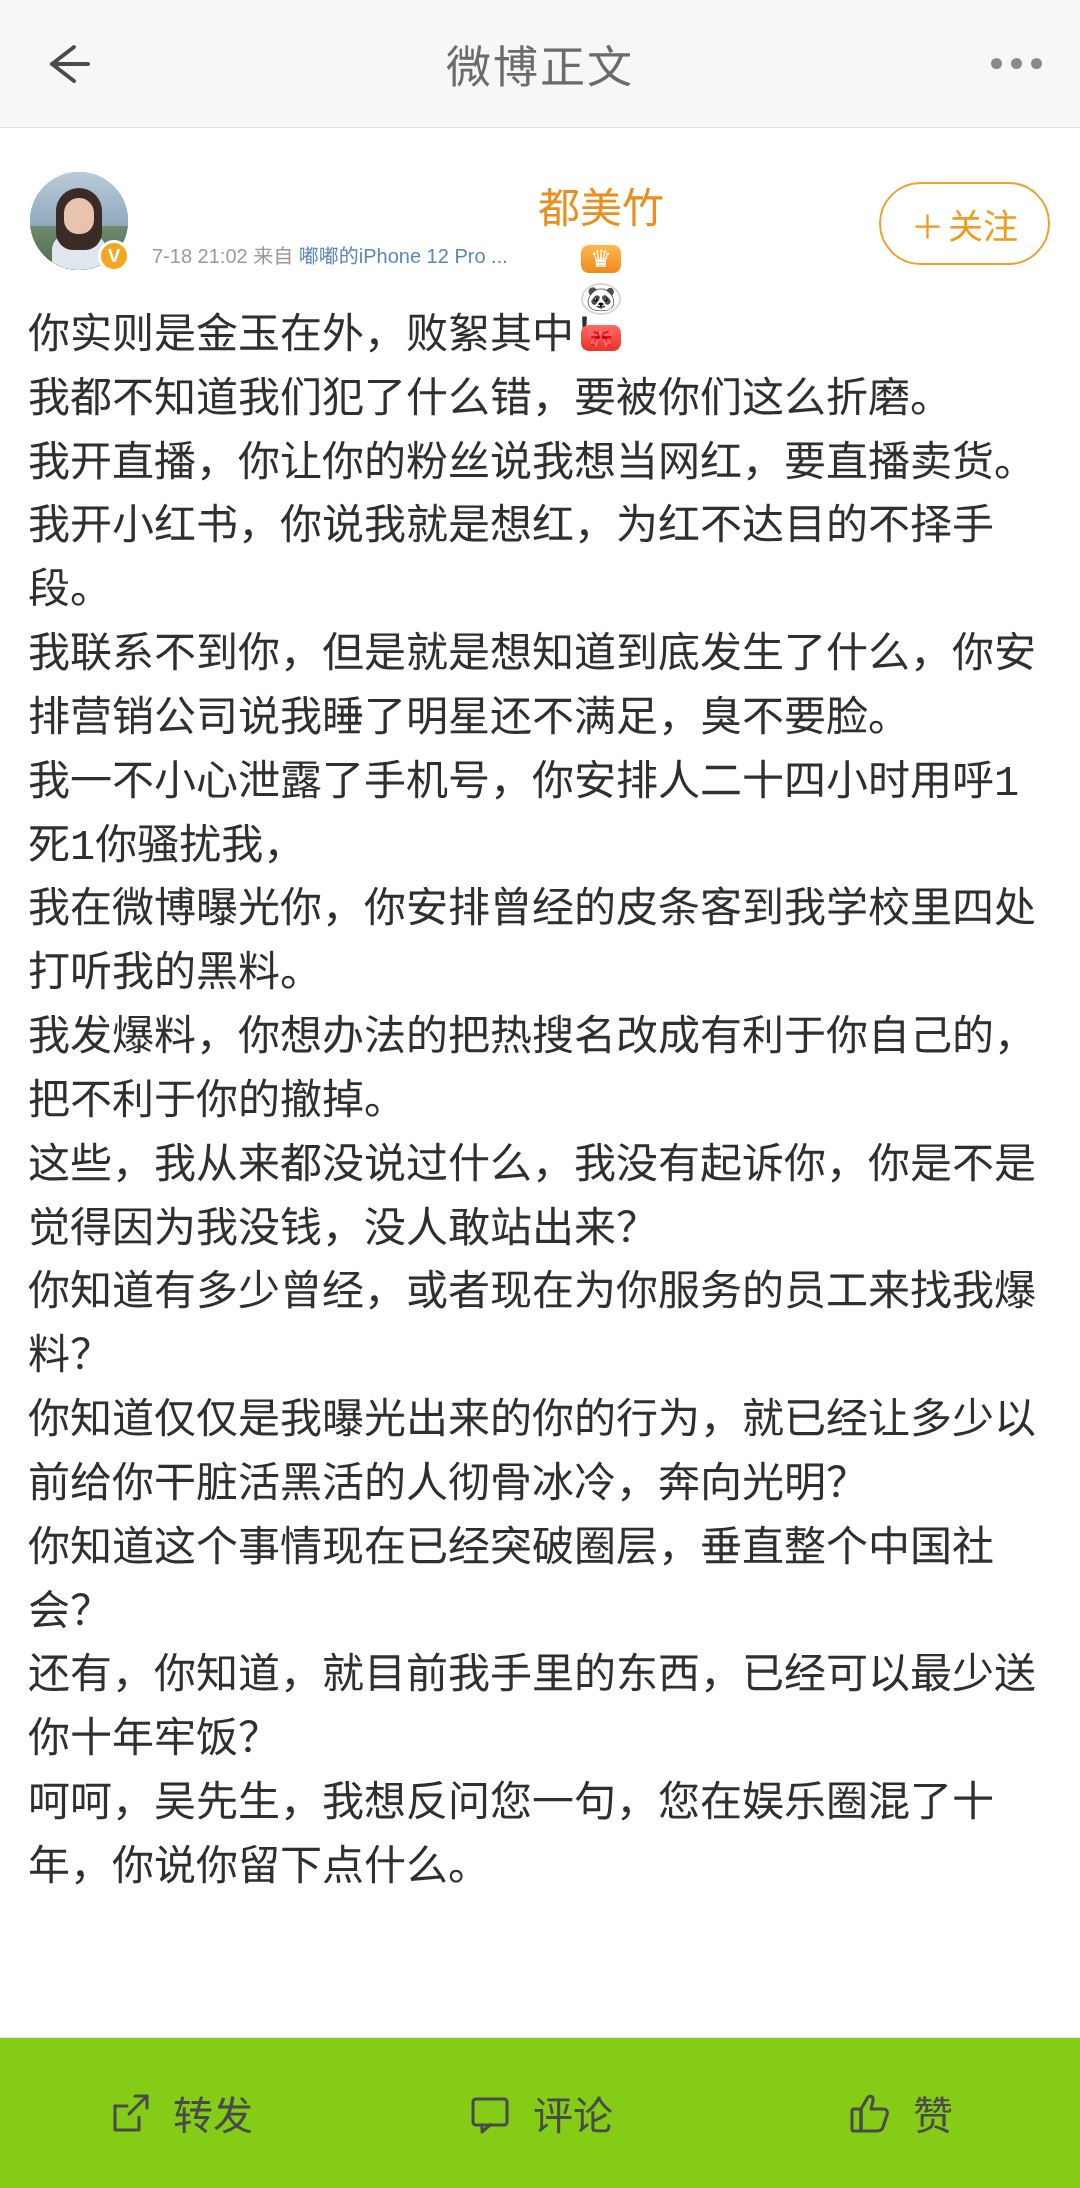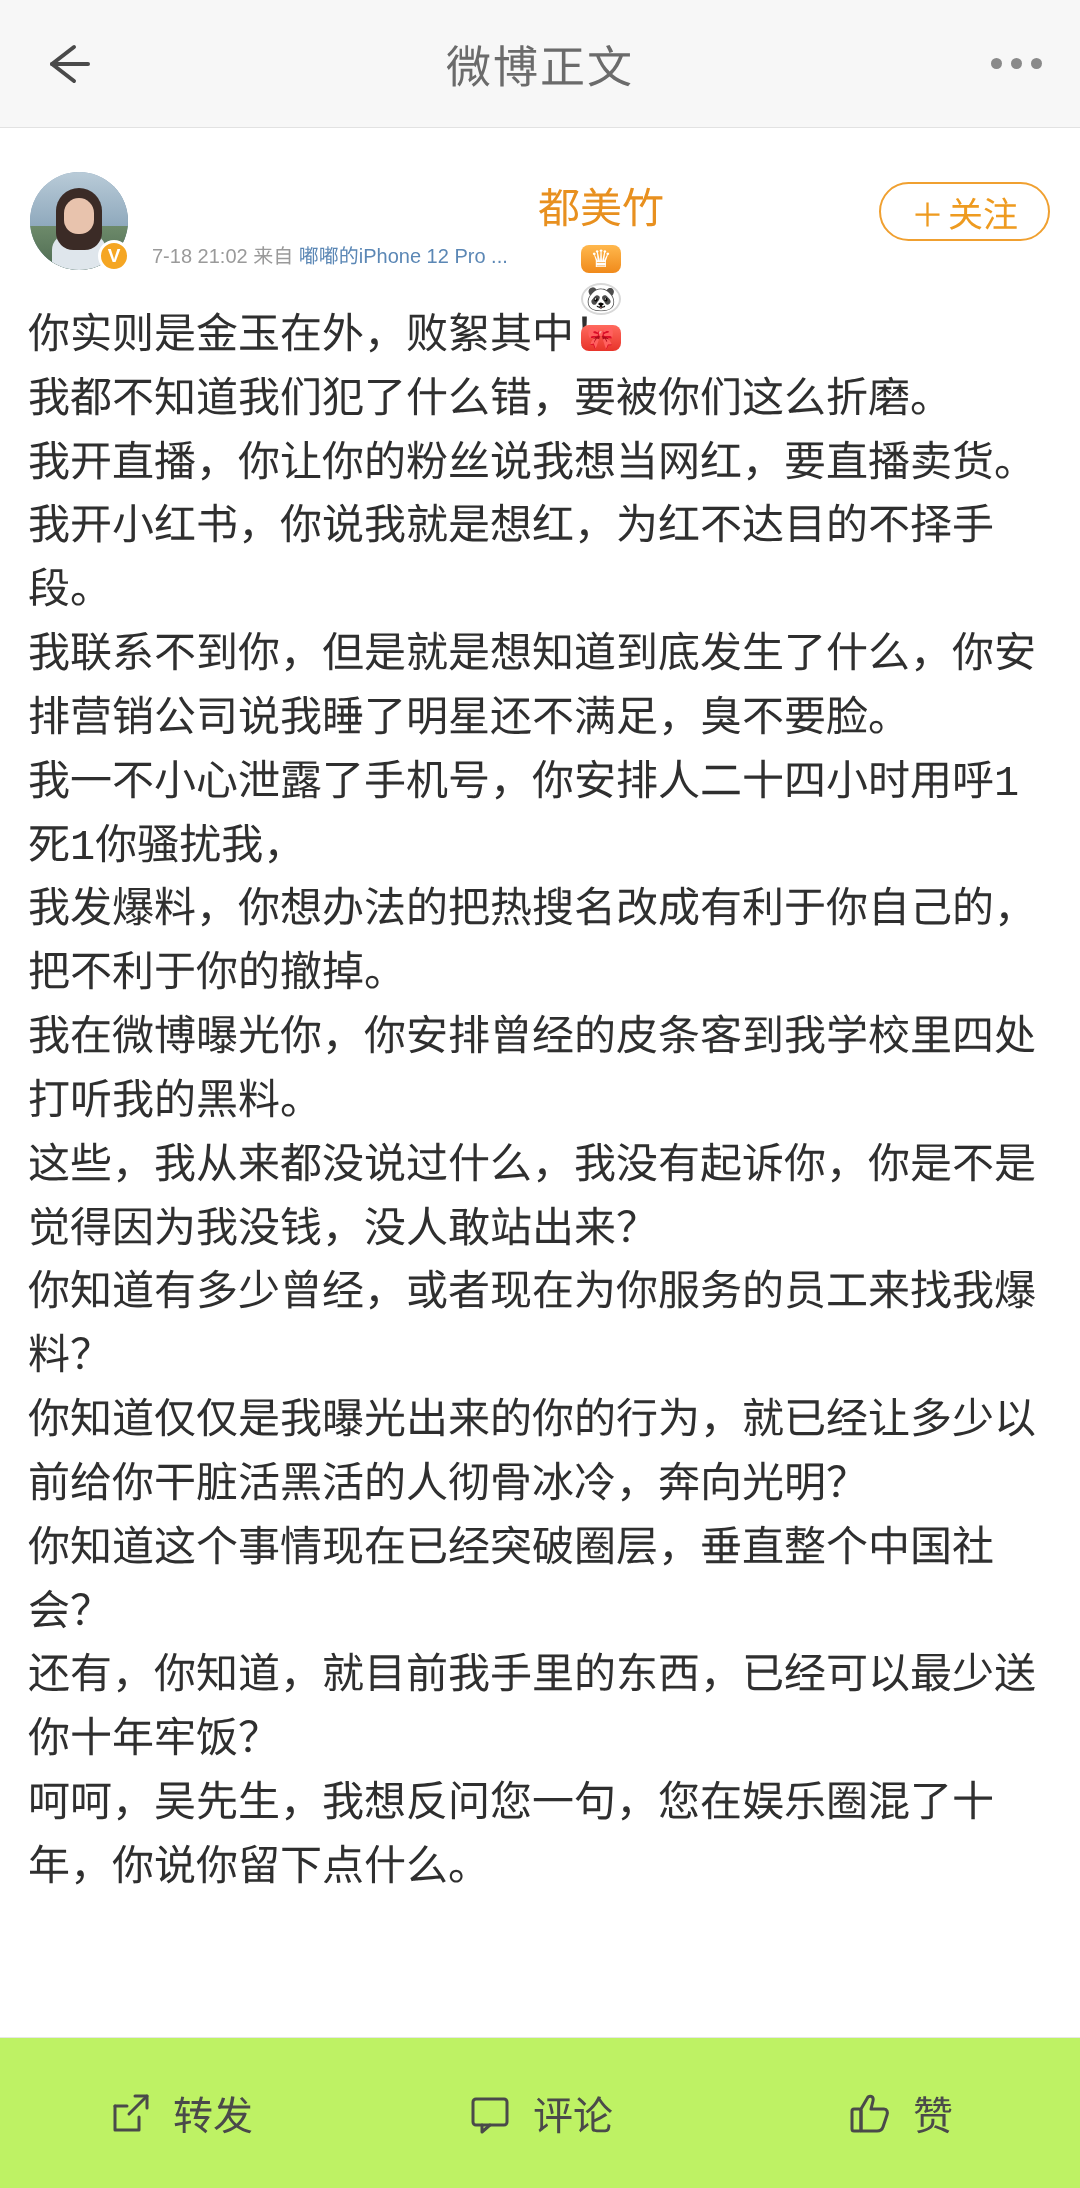--- a/index.html
+++ b/index.html
@@ -185,21 +185,21 @@
   .meta-row .source-link { color: #5b87b5; }
 
   .follow-btn {
     position: absolute;
     right: 30px;
     top: 40px;
     border: 2px solid #f0a030;
     color: #ee9b20;
     border-radius: 42px;
     font-size: 35px;
-    padding: 2px 30px;
+    padding: 14px 30px;
     background: #ffffff;
     white-space: nowrap;
     box-sizing: border-box;
   }
   .follow-btn .plus {
     font-size: 33px;
     margin-right: 4px;
   }
 
   
@@ -216,21 +216,21 @@
     padding: 0;
     font-family: Liberation Mono, monospace;
   }
 
   
   .toolbar {
     height: 150px;
     min-height: 150px;
     border-top: 1px solid #e6e6e6;
     display: flex;
-    background: #bef264;
+    background: #84cc16;
   }
   .tool {
     flex: 1;
     display: flex;
     align-items: center;
     justify-content: center;
     gap: 20px;
     color: #4a4a4a;
     font-size: 40px;
   }
@@ -291,22 +291,22 @@
     </div>
   </div>
 
   <div class="post-body" id="post-body">
       <p>你实则是金玉在外，败絮其中！</p>
       <p>我都不知道我们犯了什么错，要被你们这么折磨。</p>
       <p>我开直播，你让你的粉丝说我想当网红，要直播卖货。</p>
       <p>我开小红书，你说我就是想红，为红不达目的不择手段。</p>
       <p>我联系不到你，但是就是想知道到底发生了什么，你安排营销公司说我睡了明星还不满足，臭不要脸。</p>
       <p>我一不小心泄露了手机号，你安排人二十四小时用呼1死1你骚扰我，</p>
+      <p>我在微博曝光你，你安排曾经的皮条客到我学校里四处打听我的黑料。</p>
       <p>我发爆料，你想办法的把热搜名改成有利于你自己的，把不利于你的撤掉。</p>
-      <p>我在微博曝光你，你安排曾经的皮条客到我学校里四处打听我的黑料。</p>
       <p>这些，我从来都没说过什么，我没有起诉你，你是不是觉得因为我没钱，没人敢站出来？</p>
       <p>你知道有多少曾经，或者现在为你服务的员工来找我爆料？</p>
       <p>你知道仅仅是我曝光出来的你的行为，就已经让多少以前给你干脏活黑活的人彻骨冰冷，奔向光明？</p>
       <p>你知道这个事情现在已经突破圈层，垂直整个中国社会？</p>
       <p>还有，你知道，就目前我手里的东西，已经可以最少送你十年牢饭？</p>
       <p>呵呵，吴先生，我想反问您一句，您在娱乐圈混了十年，你说你留下点什么。</p>
     </div>
 
   <div class="toolbar">
     <div class="tool">

